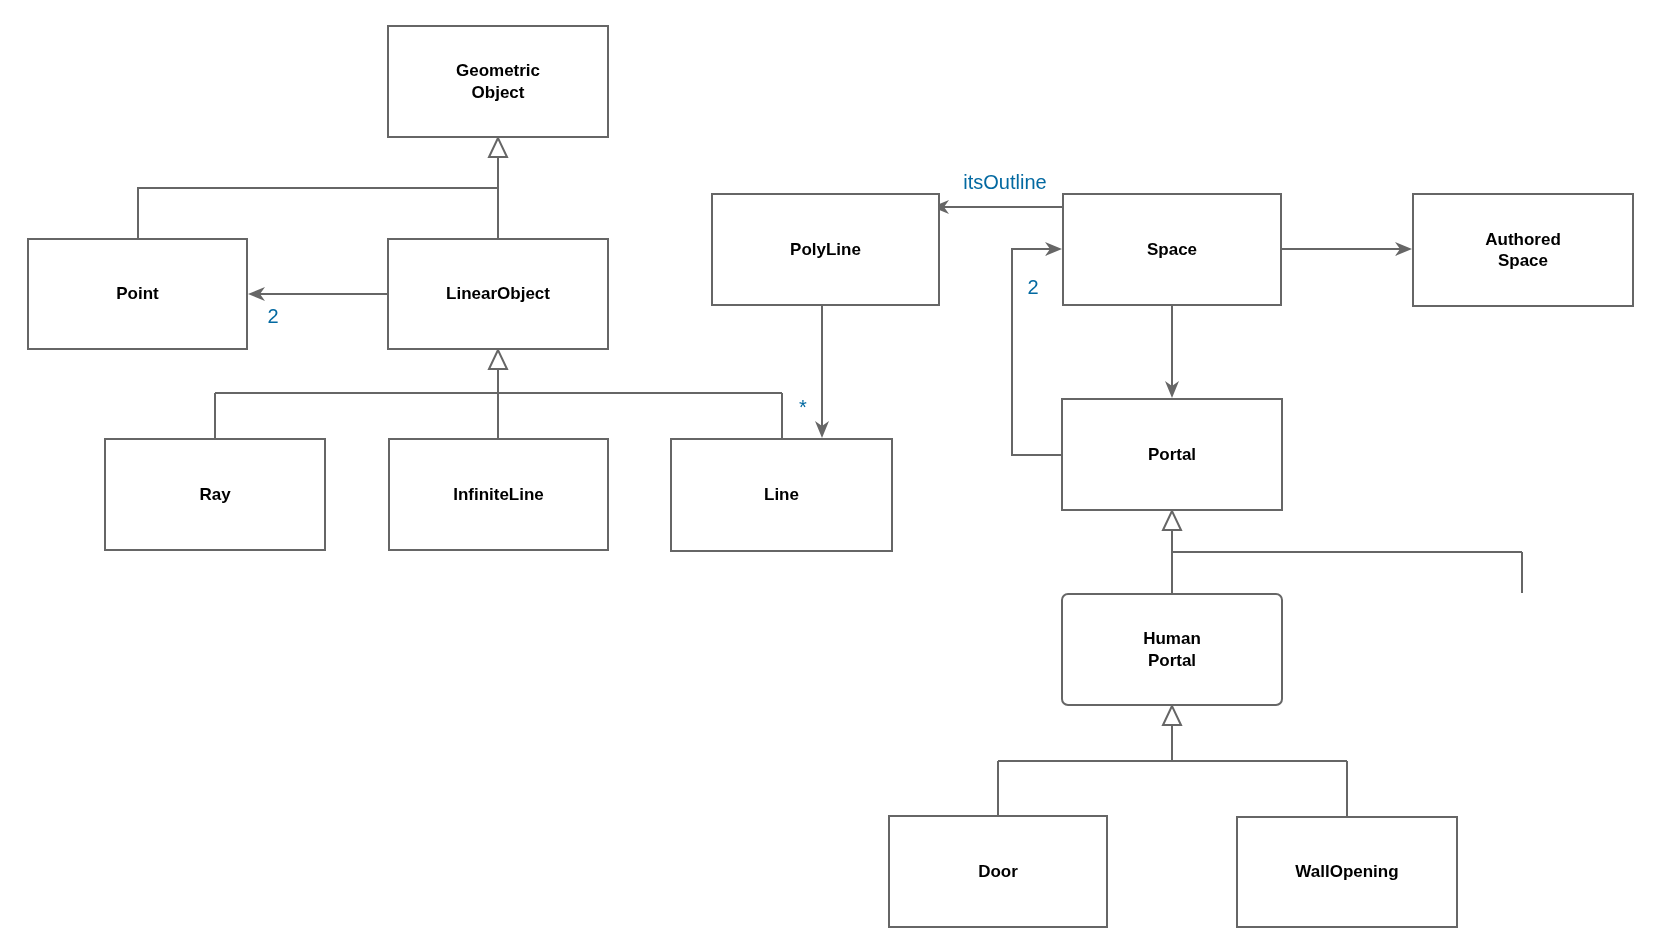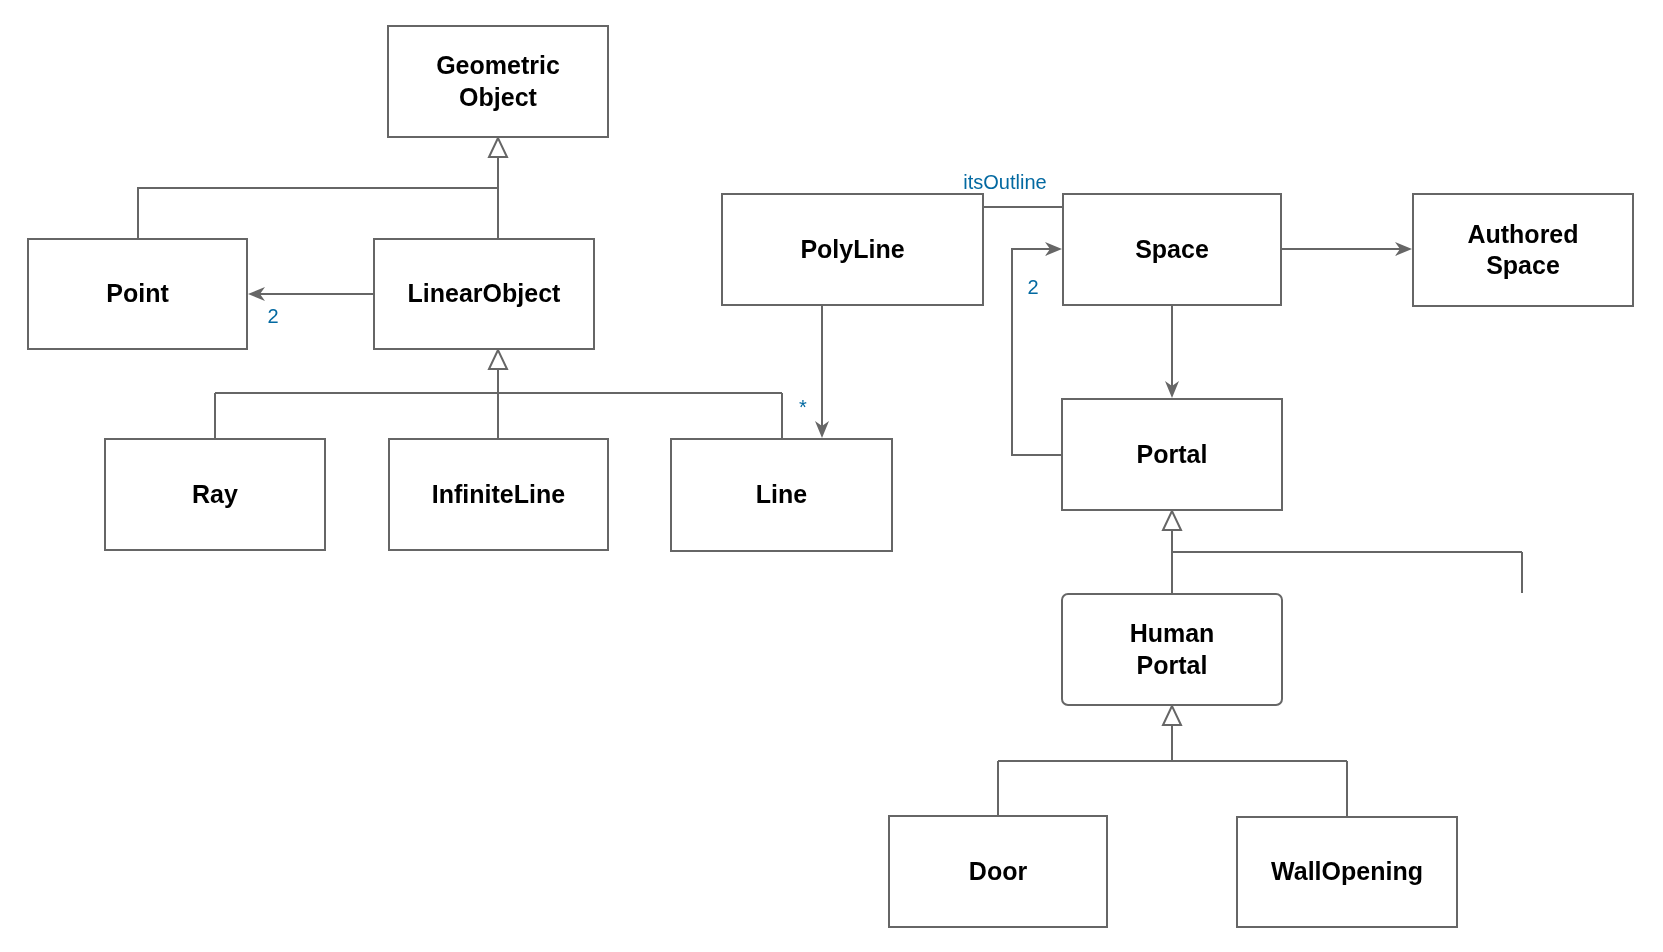--- a/index.html
+++ b/index.html
@@ -23,21 +23,21 @@
   .node {
     position: absolute;
     box-sizing: border-box;
     background: #ffffff;
     border: 2px solid #666666;
     display: flex;
     align-items: center;
     justify-content: center;
     text-align: center;
     font-weight: bold;
-    font-size: 25px;
+    font-size: 17px;
     line-height: 1.25;
     color: #000000;
     white-space: pre-line;
     font-family: "Liberation Sans", sans-serif;
   }
   .edge-label {
     position: absolute;
     transform: translate(-50%, -50%);
     font-size: 20px;
     color: #0369a1;
@@ -100,22 +100,22 @@
         <path d="M 1172 706 L 1163 725 L 1181 725 Z" fill="#ffffff" stroke="#666666" stroke-width="2"></path>
       </g>
     </svg>
 <span class="edge-label" style="left: 273px; top: 316px;">2</span>
     <span class="edge-label" style="left: 1005px; top: 182px;">itsOutline</span>
     <span class="edge-label" style="left: 803px; top: 407px;">*</span>
     <span class="edge-label" style="left: 1033px; top: 287px;">2</span>
     <div class="node" style="left: 387px; top: 25px; width: 222px; height: 113px;"><span>Geometric
 Object</span></div>
     <div class="node" style="left: 27px; top: 238px; width: 221px; height: 112px;"><span>Point</span></div>
-    <div class="node" style="left: 373px; top: 238px; width: 222px; height: 112px;"><span>LinearObject</span></div>
-    <div class="node" style="left: 711px; top: 193px; width: 263px; height: 113px; margin-left: 10px;"><span>PolyLine</span></div>
+    <div class="node" style="left: 387px; top: 238px; width: 222px; height: 112px;"><span>LinearObject</span></div>
+    <div class="node" style="left: 711px; top: 193px; width: 229px; height: 113px;"><span>PolyLine</span></div>
     <div class="node" style="left: 1062px; top: 193px; width: 220px; height: 113px;"><span>Space</span></div>
     <div class="node" style="left: 1412px; top: 193px; width: 222px; height: 114px;"><span>Authored
 Space</span></div>
     <div class="node" style="left: 388px; top: 438px; width: 221px; height: 113px;"><span>InfiniteLine</span></div>
     <div class="node" style="left: 104px; top: 438px; width: 222px; height: 113px;"><span>Ray</span></div>
     <div class="node" style="left: 670px; top: 438px; width: 223px; height: 114px;"><span>Line</span></div>
     <div class="node" style="left: 1061px; top: 398px; width: 222px; height: 113px;"><span>Portal</span></div>
     <div class="node" style="left: 1061px; top: 593px; width: 222px; height: 113px; border-radius: 7px;"><span>Human
 Portal</span></div>
     <div class="node" style="left: 888px; top: 815px; width: 220px; height: 113px;"><span>Door</span></div>

